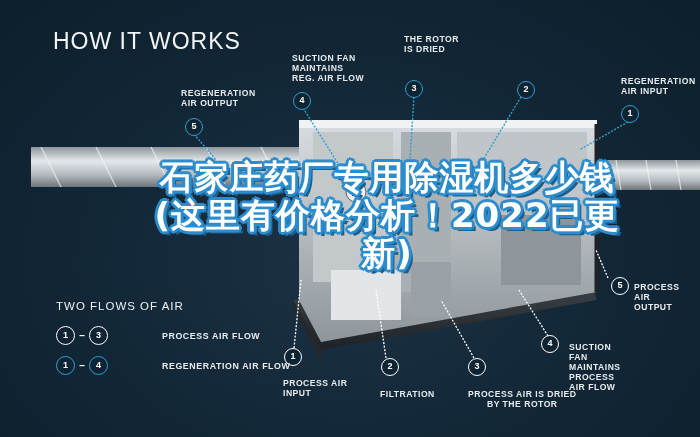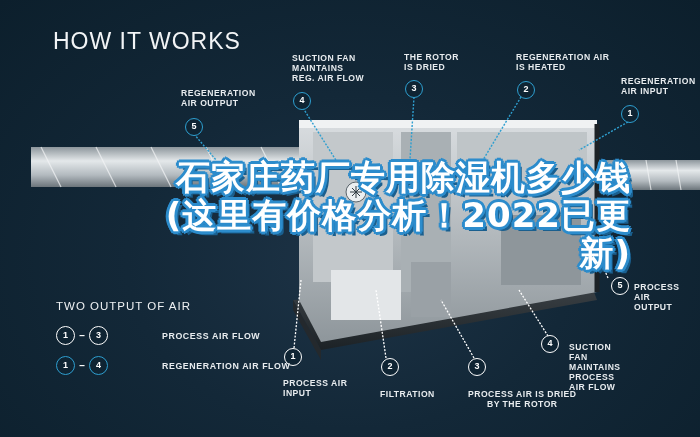--- a/index.html
+++ b/index.html
@@ -29,21 +29,21 @@
     border: 1.6px solid #ffffff; color: #ffffff;
     font-size: 9px; font-weight: bold; text-align: center; line-height: 15px;
     background: #0f2433;
   }
   .badge.reg { border-color: #2e9fd0; }
 
   svg.art { position: absolute; left: 0; top: 0; }
 
   .overlay-title {
     position: absolute; left: 112px; top: 158px; width: 488px;
-    text-align: right;
+    text-align: center;
     font-family: "DejaVu Sans", sans-serif; font-weight: bold;
     font-size: 34px; line-height: 38px; color: #ffffff;
     letter-spacing: 1px;
     text-shadow:
       3px 0 0 #2c8ccc, -3px 0 0 #2c8ccc, 0 3px 0 #2c8ccc, 0 -3px 0 #2c8ccc,
       2px 2px 0 #2c8ccc, -2px -2px 0 #2c8ccc, 2px -2px 0 #2c8ccc, -2px 2px 0 #2c8ccc,
       4px 4px 0 #1a5f8e;
     word-break: break-all;
   }
 
@@ -145,26 +145,24 @@
 
   <div class="label" style="left:150px;top:88px;">REGENERATION
 AIR OUTPUT</div>
   <div class="badge reg" style="left:154px;top:118px;">5</div>
 
   <div class="label" style="left:261px;top:53px;">SUCTION FAN
 MAINTAINS
 REG. AIR FLOW</div>
   <div class="badge reg" style="left:262px;top:92px;">4</div>
 
-  <div class="label" style="left:373px;top:52px;">THE ROTOR
+  <div class="label" style="left:373px;top:34px;">THE ROTOR
 IS DRIED</div>
   <div class="badge reg" style="left:374px;top:80px;">3</div>
 
-  <div class="label" style="left:485px;top:52px;">REGENERATION AIR
-IS HEATED</div>
   <div class="badge reg" style="left:486px;top:81px;">2</div>
 
   <div class="label" style="left:590px;top:76px;">REGENERATION
 AIR INPUT</div>
   <div class="badge reg" style="left:590px;top:105px;">1</div>
 
   <div class="badge" style="left:253px;top:348px;">1</div>
   <div class="label" style="left:252px;top:378px;">PROCESS AIR
 INPUT</div>
 
@@ -177,21 +175,21 @@
 
   <div class="badge" style="left:510px;top:335px;">4</div>
   <div class="label" style="left:538px;top:342px;">SUCTION FAN
 MAINTAINS PROCESS
 AIR FLOW</div>
 
   <div class="badge" style="left:580px;top:277px;">5</div>
   <div class="label" style="left:603px;top:282px;">PROCESS AIR
 OUTPUT</div>
 
-  <div class="legend-title">TWO OUTPUT OF AIR</div>
+  <div class="legend-title">TWO FLOWS OF AIR</div>
   <div class="legend-row" style="top:326px;">
     <span class="badge lb">1</span>
     <span class="dash">–</span>
     <span class="badge lb">3</span>
     <span class="txt">PROCESS AIR FLOW</span>
   </div>
   <div class="legend-row" style="top:356px;">
     <span class="badge reg lb">1</span>
     <span class="dash">–</span>
     <span class="badge reg lb">4</span>

